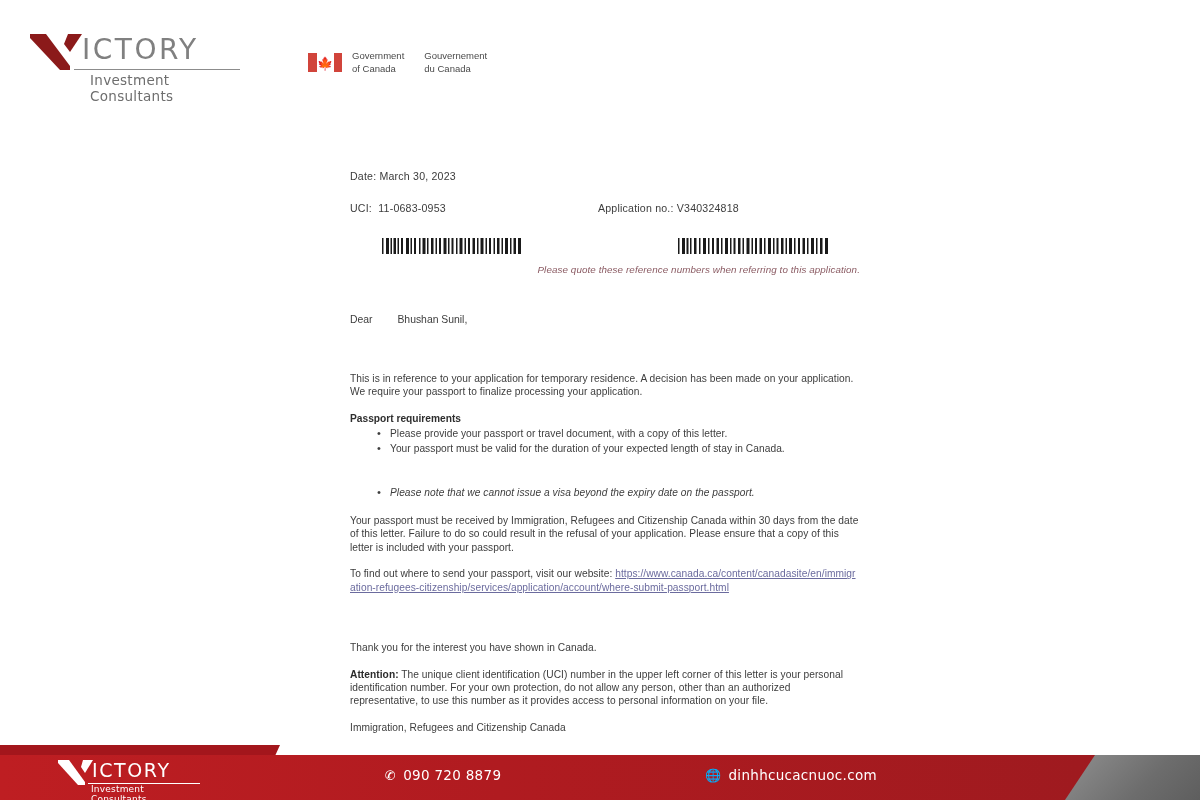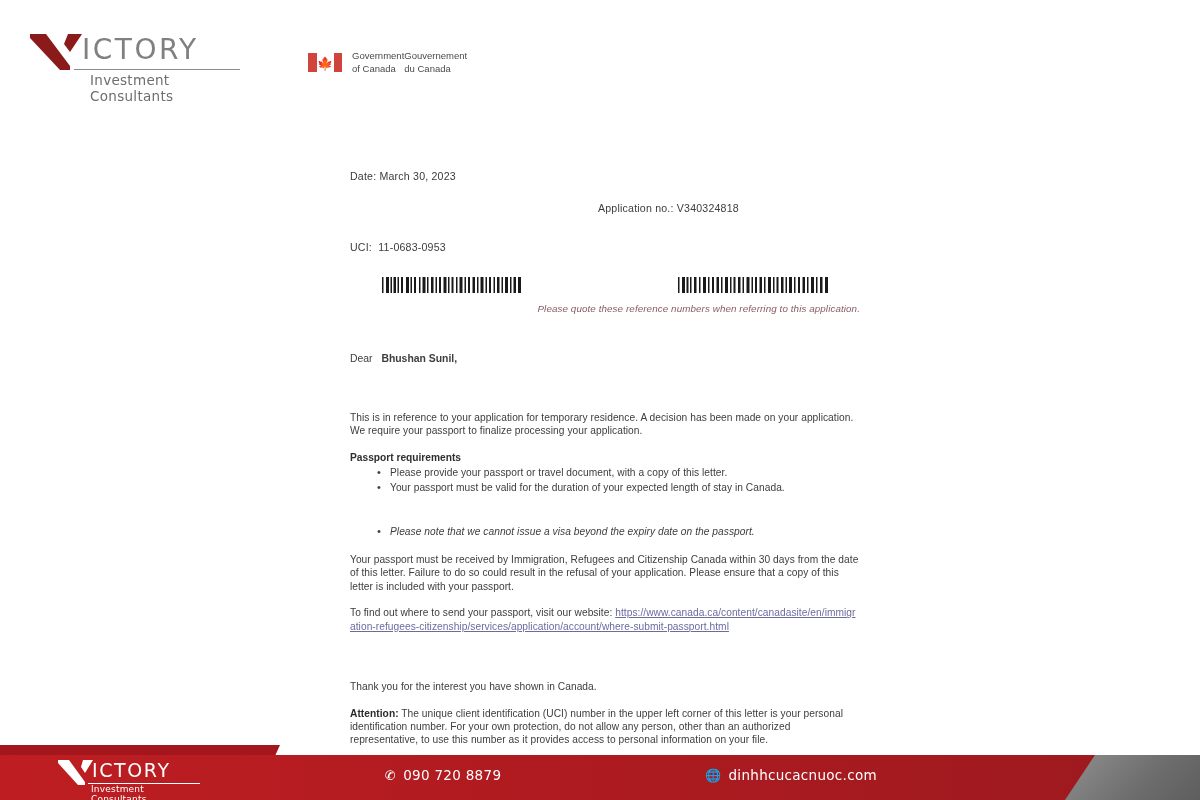--- a/index.html
+++ b/index.html
@@ -93,20 +93,21 @@
     position: absolute;
     left: 50%;
     top: 50%;
     transform: translate(-50%, -50%);
     font-size: 13px;
     line-height: 1;
     color: #d1443b;
   }
   #goc-wordmark .labels {
     display: flex;
+    gap: 20px;
     font-size: 9.5px;
     color: #4a4a4a;
     line-height: 1.32;
     font-family: "Liberation Sans", sans-serif;
     align-items: flex-end;
   }
   #goc-wordmark .labels .col span { display: block; white-space: nowrap; }
 
   
   #letter {
@@ -124,21 +125,21 @@
     color: #3b3b3b;
     margin-bottom: 18px;
     letter-spacing: 0.2px;
   }
   #letter .meta-row {
     display: flex;
     margin-bottom: 22px;
     font-size: 10.6px;
     letter-spacing: 0.2px;
   }
-  #letter .meta-row .uci { width: 248px; margin-top: 39px; }
+  #letter .meta-row .uci { width: 248px; }
 
   .barcode-row {
     display: flex;
     height: 18px;
     margin-bottom: 8px;
   }
   .barcode {
     height: 16px;
     flex: none;
   }
@@ -150,21 +151,21 @@
     color: #8a5a62;
     font-size: 9.8px;
     margin-bottom: 36px;
     letter-spacing: 0.1px;
     text-align: right;
   }
   #letter .salutation {
     margin-bottom: 45px;
     font-size: 10.4px;
   }
-  #letter .salutation .name { margin-left: 6px; font-weight: bold; }
+  #letter .salutation .name { margin-left: 22px; }
 
   #letter p.para {
     margin: 12px 0 13px 0;
     letter-spacing: 0.05px;
   }
   #letter .section-title {
     font-weight: bold;
     margin: 0 0 2px 0;
     font-size: 10.2px;
     color: #2e2e2e;

